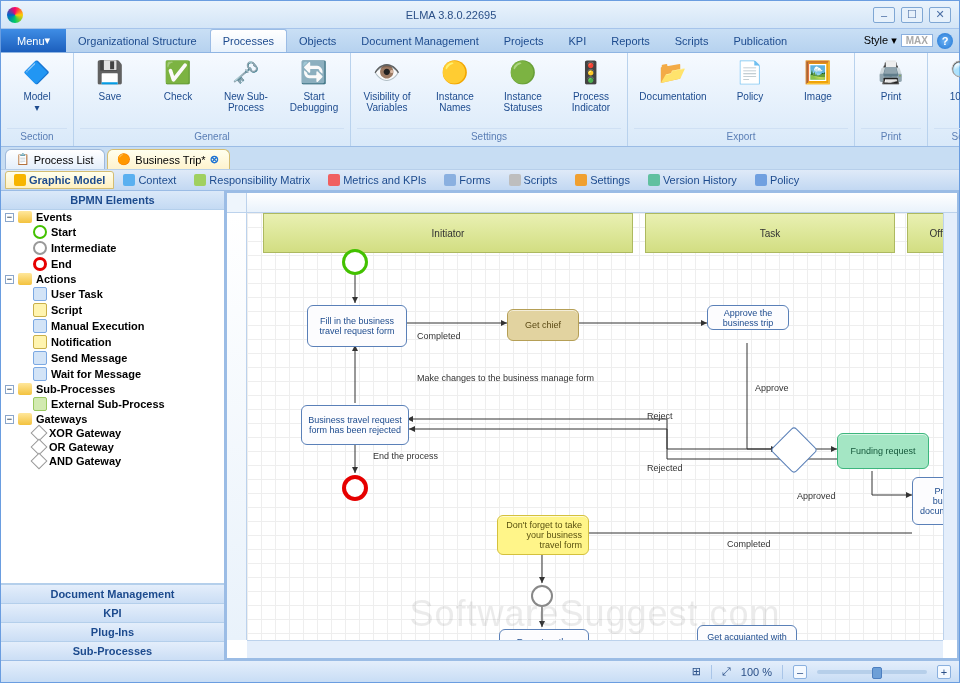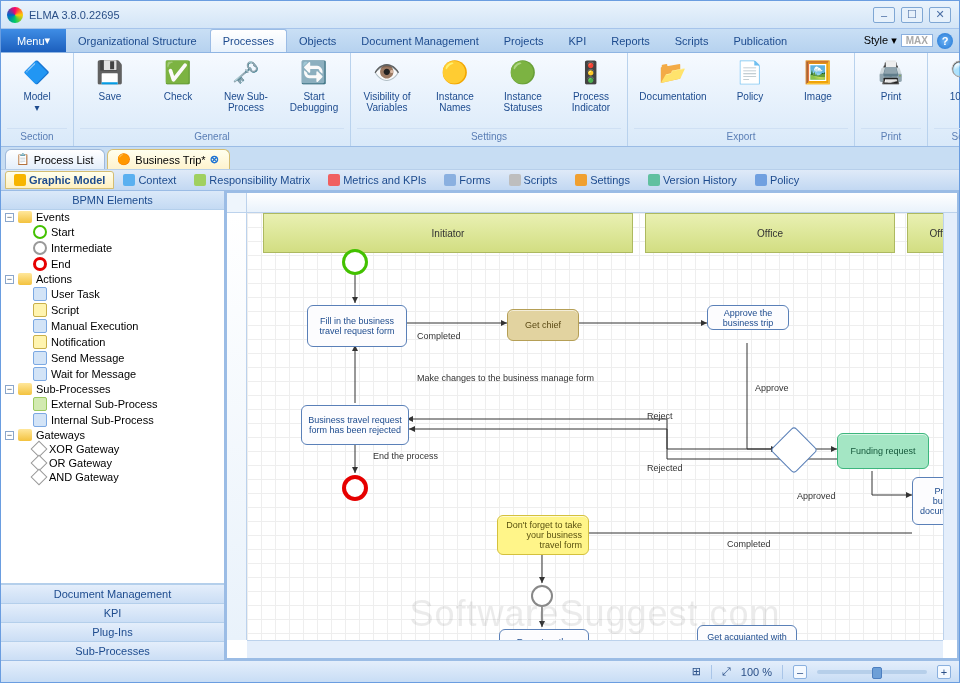--- a/index.html
+++ b/index.html
@@ -2,21 +2,21 @@
 <html><head>
 <meta charset="utf-8">
 <style>
 * { box-sizing: border-box; margin: 0; padding: 0; font-family: "Segoe UI", Tahoma, sans-serif; font-size: 11px; }
 body { background: #e0eefb; width: 960px; height: 683px; overflow: hidden; }
 .window { width: 960px; height: 683px; background: #c7ddf3; border: 1px solid #6a9de0; display: flex; flex-direction: column; }
 
 
 .titlebar { height: 28px; display: flex; align-items: center; background: linear-gradient(#eaf3fc, #d3e5f7); border-bottom: 1px solid #a6c4eb; }
 .titlebar .logo { width: 16px; height: 16px; margin: 0 6px; border-radius: 50%; background: conic-gradient(#f06,#fc0,#0c6,#06c,#f06); }
-.titlebar .title { flex: 1; color: #2a4f87; }
+.titlebar .title { flex: 1; text-align: center; color: #2a4f87; }
 .titlebar .controls { display: flex; gap: 6px; margin-right: 8px; }
 .titlebar .controls div { width: 22px; height: 16px; border: 1px solid #7fa7d4; border-radius: 2px; display: flex; align-items: center; justify-content: center; color: #4b6fa5; background: #e7f1fb; cursor: pointer; }
 
 
 .menurow { height: 24px; display: flex; align-items: stretch; background: linear-gradient(#c9dff5,#b6d2ef); border-bottom: 1px solid #8fb5e3; }
 .menubtn { background: linear-gradient(#3f8de5,#1c5fbd); color: #fff; padding: 0 16px; display: flex; align-items: center; border-radius: 0 0 0 0; text-align: right; }
 .menurow .tab { padding: 0 12px; display: flex; align-items: center; color: #1d4b8e; border-right: 1px solid transparent; cursor: pointer; }
 .menurow .tab.active { background: linear-gradient(#fff,#e8f2fc); border: 1px solid #9bbce5; border-bottom: none; border-radius: 3px 3px 0 0; }
 .menurow .spacer { flex: 1; }
 .menurow .right { display: flex; align-items: center; gap: 4px; padding-right: 6px; }
@@ -39,21 +39,21 @@
 .doctab .x { color: #1d73d3; font-weight: bold; }
 
 
 .subtabs { height: 22px; background: linear-gradient(#dfeaf8,#c2d8f2); display: flex; align-items: center; padding: 0 4px; gap: 0; border-top: 1px solid #b7cfea; border-bottom: 1px solid #9bbce5; }
 .subtab { padding: 2px 8px; border: 1px solid transparent; border-radius: 3px 3px 0 0; display: flex; align-items: center; gap: 3px; color: #1d4b8e; cursor: pointer; }
 .subtab.active { background: linear-gradient(#ffe,#fff0c0); border: 1px solid #d4bd72; }
 .sicon { width: 12px; height: 12px; border-radius: 2px; display: inline-block; }
 
 
 .main { flex: 1; display: flex; background: #cde0f5; min-height: 0; }
-.sidebar { width: 224px; background: #dcebfa; border-right: 1px solid #9bbce5; display: flex; flex-direction: column; }
+.sidebar { width: 224px; background: #dcebfa; border-right: 1px solid #9bbce5; display: flex; flex-direction: column; font-weight: bold; }
 .sidebar .pane-title { background: linear-gradient(#dbe9f9,#c4daf3); text-align: center; color: #1d4b8e; padding: 3px; border-bottom: 1px solid #b4cfeb; }
 .tree { flex: 1; overflow: auto; background: #fff; font-size: 11px; border-bottom: 1px solid #b4cfeb; }
 .treeitem { display: flex; align-items: center; gap: 4px; padding: 1px 4px; cursor: pointer; }
 .treeitem .exp { width: 9px; height: 9px; border: 1px solid #8aa6cb; display: flex; align-items: center; justify-content: center; font-size: 9px; line-height: 1; color: #456; }
 .treeitem .folder { width: 14px; height: 12px; background: linear-gradient(#ffe79b,#f3c23e); border-radius: 2px; }
 .treeitem.child { padding-left: 32px; }
 .shape { width: 14px; height: 14px; display: inline-block; }
 .circ-start { border: 2px solid #43c100; border-radius: 50%; background: #fff; }
 .circ-mid { border: 2px solid #999; border-radius: 50%; background: #fff; }
 .circ-end { border: 3px solid #e60000; border-radius: 50%; background: #fff; }
@@ -325,24 +325,20 @@
           </div>
           <div class="treeitem">
             <span class="exp">−</span>
             <span class="folder"></span>
             <span>Sub-Processes</span>
           </div>
           <div class="treeitem child">
             <span class="shape box-g"></span>
             <span>External Sub-Process</span>
           </div>
-          <div class="treeitem child">
-            <span class="shape box-b"></span>
-            <span>Internal Sub-Process</span>
-          </div>
           <div class="treeitem">
             <span class="exp">−</span>
             <span class="folder"></span>
             <span>Gateways</span>
           </div>
           <div class="treeitem child">
             <span class="diam"></span>
             <span>XOR Gateway</span>
           </div>
           <div class="treeitem child">
@@ -362,21 +358,21 @@
 
   <div class="canvas-wrap">
     <div class="rulerspace"></div>
     <div class="rulerh"></div>
     <div class="rulerv"></div>
     <div class="scrollv"></div>
     <div class="scrollh"></div>
     <div class="canvas">
 
       <div class="lane-head" style="left:16px;width:370px">Initiator</div>
-      <div class="lane-head" style="left:398px;width:250px">Office</div>
+      <div class="lane-head" style="left:398px;width:250px">Task</div>
       <div class="lane-head" style="left:660px;width:110px">Office manage</div>
 
       <svg class="edges">
         <defs>
               <marker id="ah" markerWidth="8" markerHeight="8" refX="6" refY="3" orient="auto">
                 <path d="M0,0 L6,3 L0,6 Z" fill="#333"></path>
               </marker>
             </defs>
 
         <path d="M108,62 L108,90" stroke="#333" fill="none" marker-end="url(#ah)"></path>

